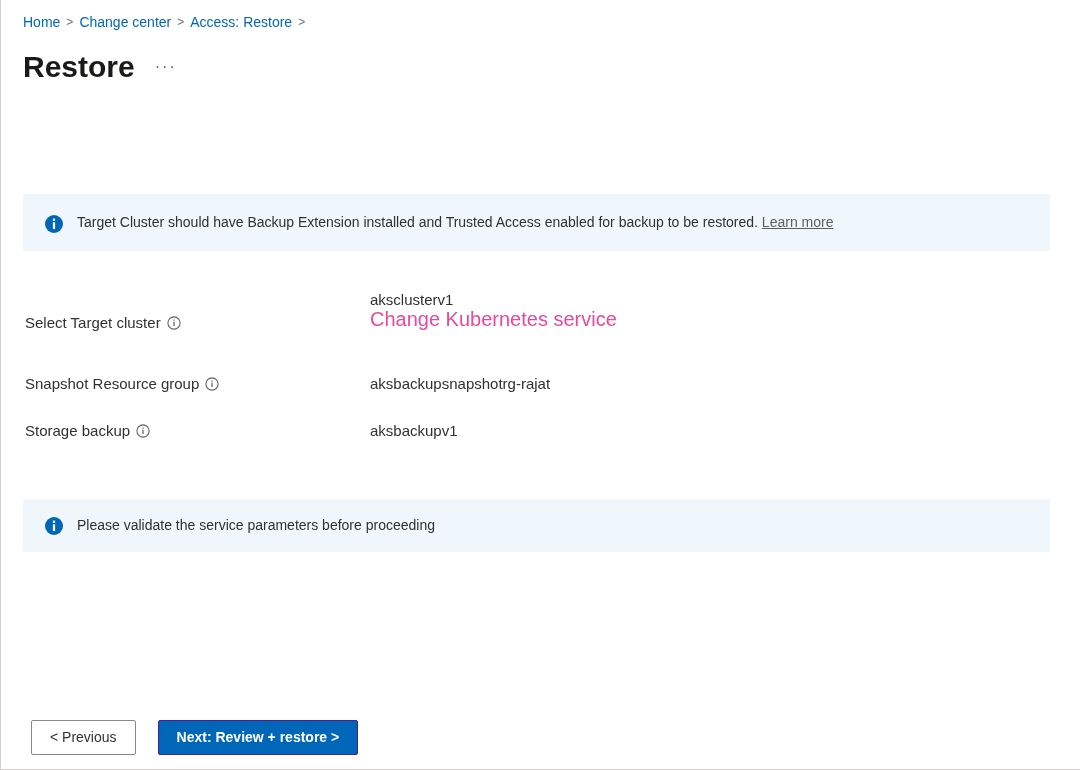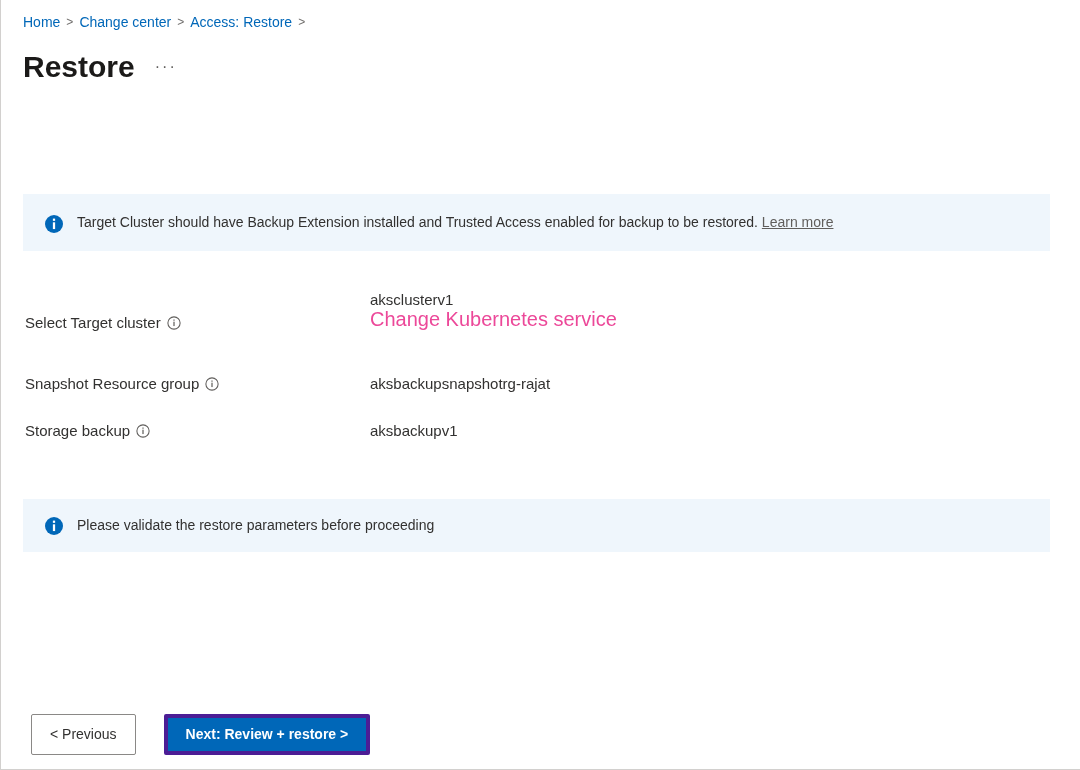--- a/index.html
+++ b/index.html
@@ -132,39 +132,39 @@
       gap: 14px;
       margin-top: 60px;
     }
     .footer-bar {
       position: absolute;
       left: 0;
       right: 0;
       bottom: 0;
       padding: 14px 30px;
       display: flex;
-      gap: 28px;
+      gap: 22px;
       background: #ffffff;
     }
     .btn {
       font-family: inherit;
       font-size: 14px;
       padding: 8px 18px;
       border-radius: 2px;
       cursor: pointer;
       line-height: 1.2;
     }
     .btn-secondary {
       background: #ffffff;
       border: 1px solid #8a8886;
       color: #323130;
     }
     .btn-primary {
       background: #0067b8;
-      border: 4px solid #4c1d95;
+      border: 1px solid #4c1d95;
       color: #ffffff;
       font-weight: 600;
     }
   </style>
 </head>
 <body>
 
 <div class="content-wrapper">
 
   <nav class="breadcrumb">
@@ -249,21 +249,21 @@
   </div>
 
   <div class="validate-banner">
     <span class="info-icon">
       <svg viewBox="0 0 16 16">
           <circle cx="8" cy="8" r="8" fill="#0067b8"></circle>
           <rect x="7" y="6.5" width="2" height="6" fill="#fff"></rect>
           <rect x="7" y="3.2" width="2" height="2" fill="#fff"></rect>
         </svg>
     </span>
-    <div class="info-text">Please validate the restore parameters before proceeding</div>
+    <div class="info-text">Please validate the service parameters before proceeding</div>
   </div>
 
 </div>
 
 <div class="footer-bar">
   <button class="btn btn-secondary">&lt; Previous</button>
   <button class="btn btn-primary">Next: Review + restore &gt;</button>
 </div>
 
 </body></html>

